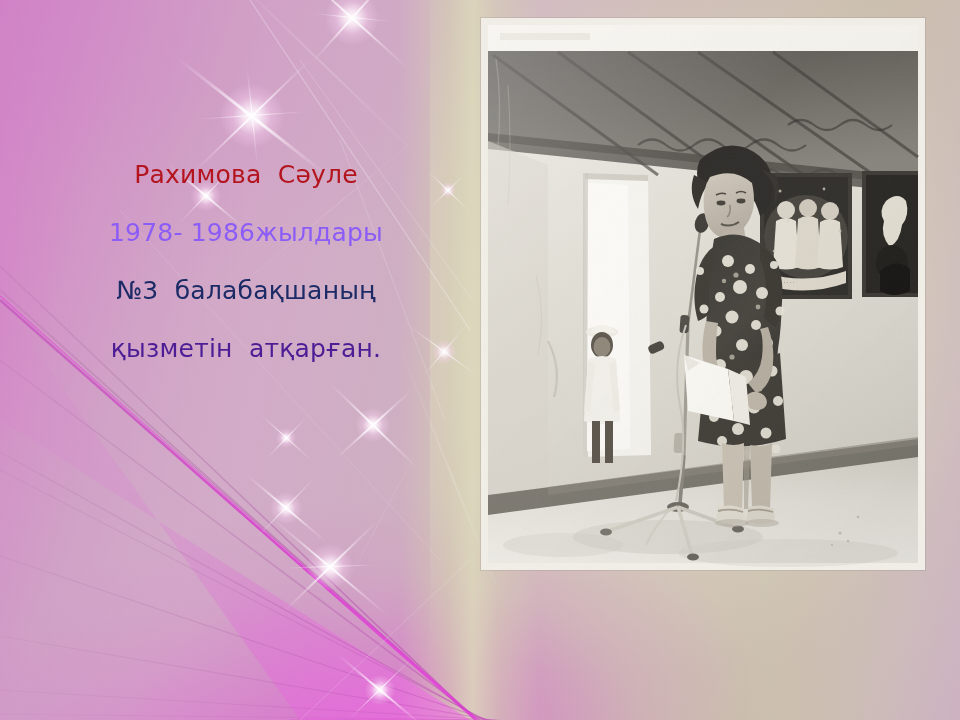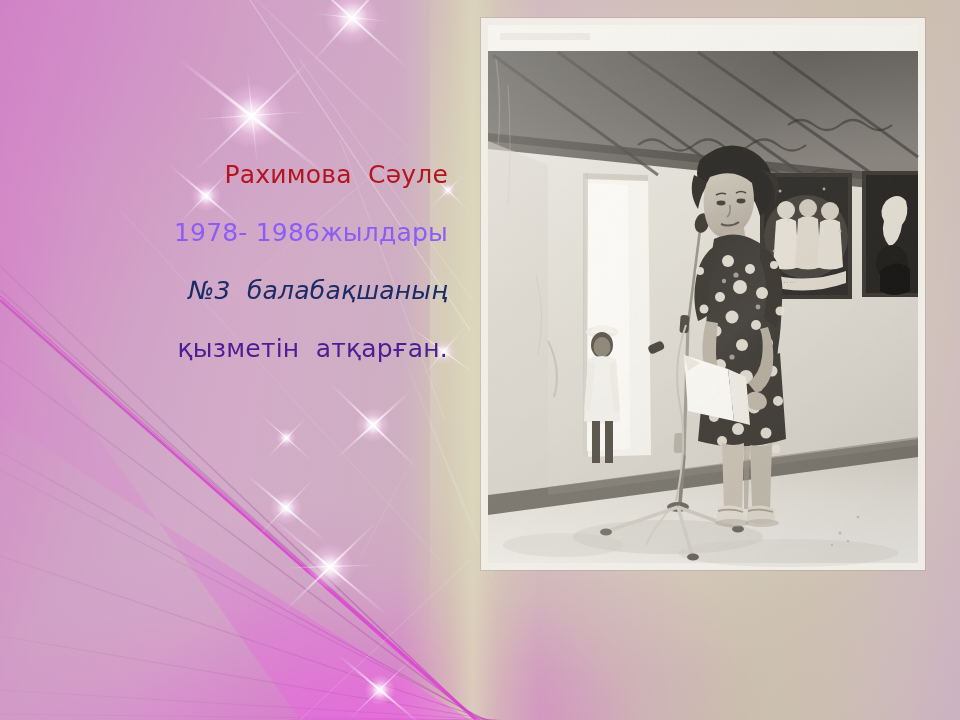--- a/index.html
+++ b/index.html
@@ -128,22 +128,22 @@
       rgba(255,255,255,0.50) 52%,
       rgba(255,250,255,0.18) 76%,
       rgba(255,255,255,0) 100%);
     transform-origin:center center;
     pointer-events:none;
   }
 
   
   #text-block{
     position:absolute;
-    left:28px;top:146px;width:420px;
-    text-align:right;
+    left:36px;top:146px;width:420px;
+    text-align:center;
   }
   .tline{
     font-size:25px;
     line-height:58px;
     white-space:pre;
     letter-spacing:0.2px;
   }
   .tline.accent{color:#b3141e;}
   .tline.body{color:#1c2b66;}
 
@@ -281,21 +281,21 @@
   </div>
 
   <div class="streak" style="left:150px;top:60px;width:340px;height:1.6px;transform:rotate(44deg);opacity:0.35;"></div>
   <div class="streak" style="left:180px;top:210px;width:300px;height:1.3px;transform:rotate(-40deg);opacity:0.28;"></div>
   <div class="streak" style="left:290px;top:470px;width:320px;height:1.5px;transform:rotate(68deg);opacity:0.30;"></div>
   <div class="streak" style="left:250px;top:520px;width:260px;height:1.2px;transform:rotate(-62deg);opacity:0.24;"></div>
 
   <div id="text-block">
     <div class="tline accent" style="color: rgb(179, 20, 30);">Рахимова  Сәуле</div>
     <div class="tline body" style="color: #8b5cf6;">1978- 1986жылдары</div>
-    <div class="tline body" style="color: rgb(28, 43, 102); font-style: italic;">№3  балабақшаның</div>
+    <div class="tline body" style="color: rgb(28, 43, 102);">№3  балабақшаның</div>
     <div class="tline body" style="color: #4c1d95;">қызметін  атқарған.</div>
   </div>
 
   <div id="photo-frame">
     <svg viewBox="0 0 444 552" xmlns="http://www.w3.org/2000/svg" role="img">
       <title>Рахимова Сәуле</title>
       <defs>
         <linearGradient id="wallG" x1="0" y1="0" x2="0.2" y2="1">
           <stop offset="0%" stop-color="#e9e7e0"></stop>
           <stop offset="45%" stop-color="#e2dfd6"></stop>

